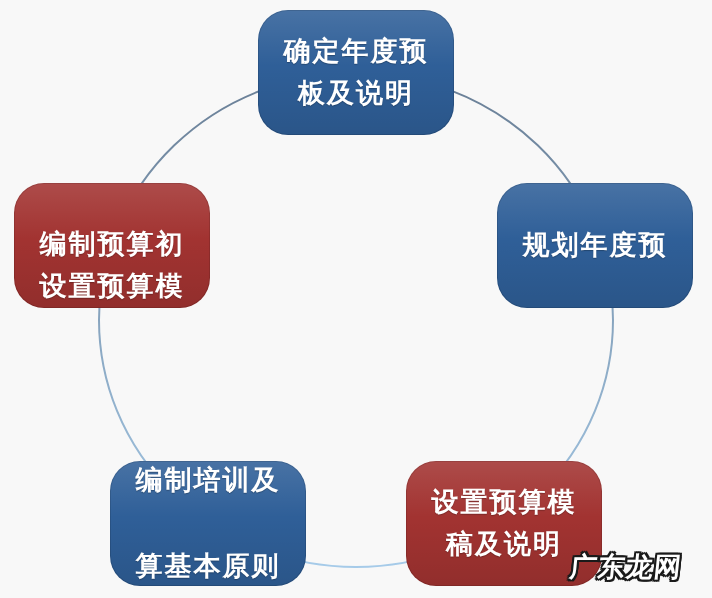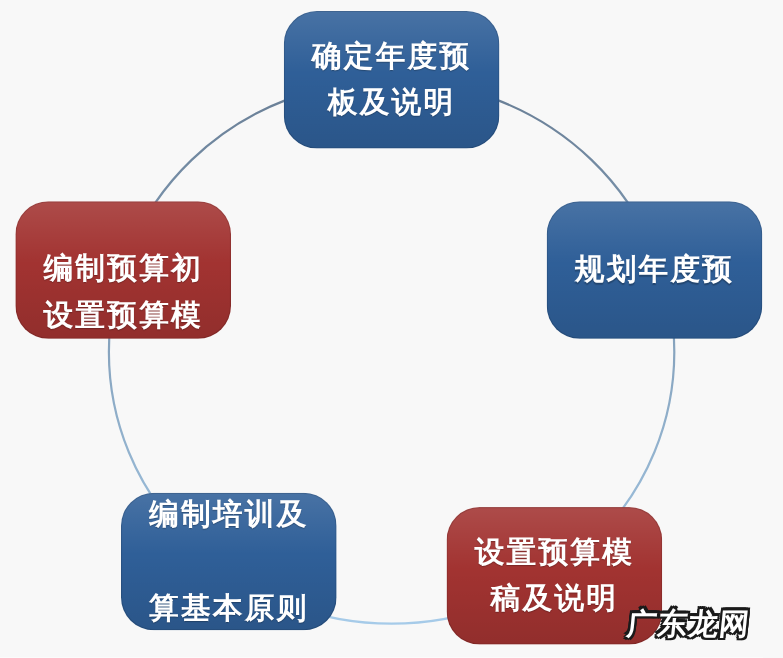--- a/index.html
+++ b/index.html
@@ -31,21 +31,21 @@
     letter-spacing: 2px;
     line-height: 1.55;
     text-align: center;
     background-image: linear-gradient(180deg, rgba(255,255,255,0.12), rgba(255,255,255,0) 45%, rgba(0,0,0,0.10));
     box-shadow: inset 0 0 0 1px rgba(0,0,0,0.12);
     text-shadow: 0 1px 1px rgba(0,0,0,0.25);
   }
   .node-top          { left: 258px; top: 10px;  }
   .node-right        { left: 497px; top: 183px; justify-content: center; }
   .node-bottom-right { left: 406px; top: 461px; }
-  .node-bottom-left  { left: 110px; top: 448px; gap: 44px; }
+  .node-bottom-left  { left: 110px; top: 461px; gap: 44px; }
   .node-left         { left: 14px;  top: 183px; }
   .node-line { display: block; }
   .watermark {
     position: absolute;
     left: 570px;
     top: 549px;
     font-size: 27px;
     font-weight: 900;
     letter-spacing: 1px;
     transform: skewX(-6deg);

